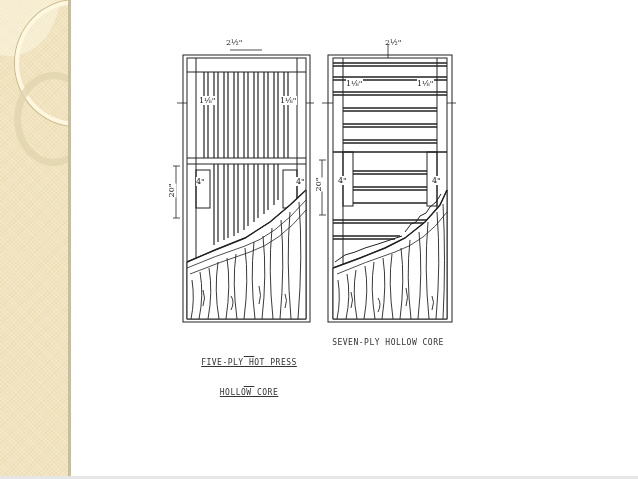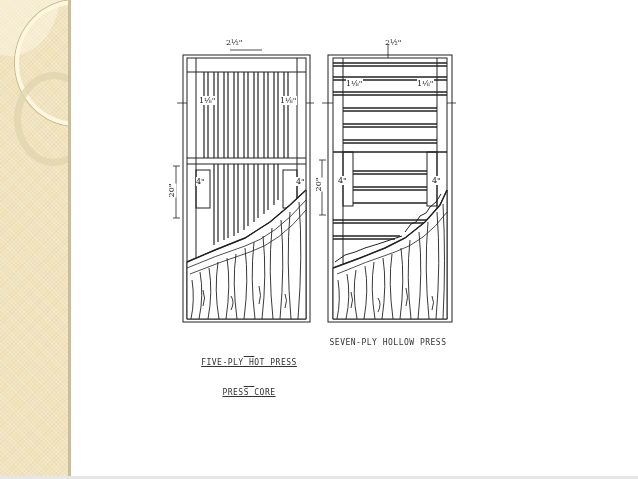--- a/index.html
+++ b/index.html
@@ -194,15 +194,15 @@
 
 <span class="dim" style="left:385px;top:38px;">2½"</span>
 <span class="dim" style="left:346px;top:79px;background:#fff;">1⅛"</span>
 <span class="dim" style="left:417px;top:79px;background:#fff;">1⅛"</span>
 <span class="dim" style="left:312px;top:180px;transform:rotate(-90deg);background:#fff;">20"</span>
 <span class="dim" style="left:338px;top:176px;background:#fff;">4"</span>
 <span class="dim" style="left:432px;top:176px;background:#fff;">4"</span>
 
 <div class="caption cap-left">
   <div>FIVE-PLY HOT PRESS</div>
-  <div>PRESS CORE</div>
+  <div>HOLLOW CORE</div>
 </div>
-<div class="caption cap-right">SEVEN-PLY HOLLOW PRESS</div>
+<div class="caption cap-right">SEVEN-PLY HOLLOW CORE</div>
 
 </body></html>

